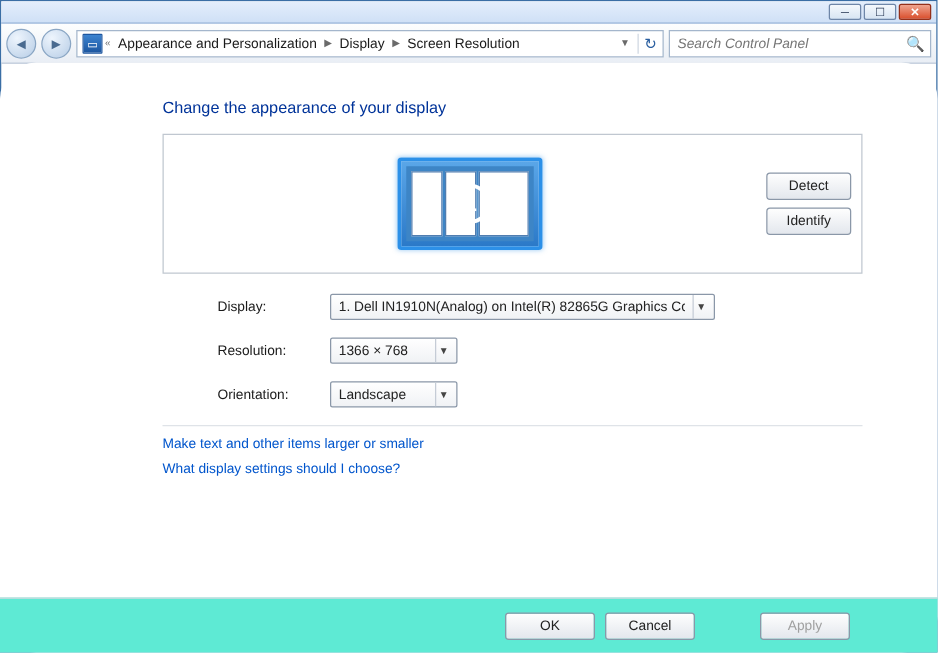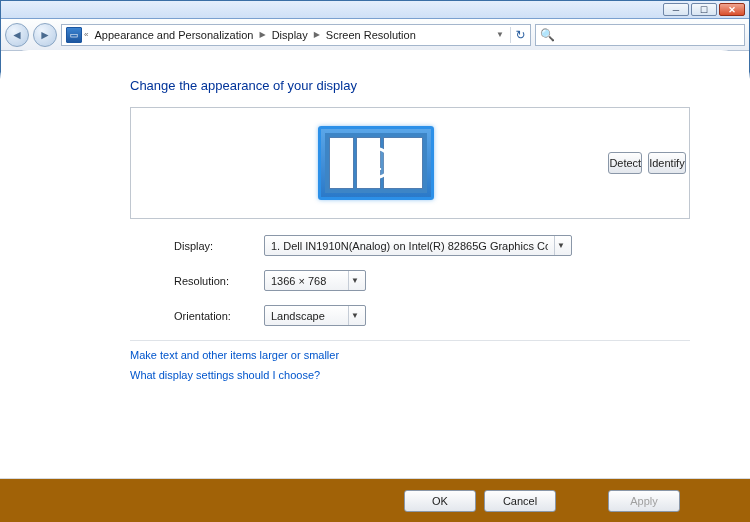--- a/index.html
+++ b/index.html
@@ -202,24 +202,23 @@
     font-weight: bold;
     display: flex;
     align-items: center;
     justify-content: center;
     top: 50%;
     left: 50%;
     transform: translate(-50%, -50%);
   }
   .sidebtns {
     display: flex;
-    flex-direction: row;
+    flex-direction: column;
     gap: 6px;
     width: 68px;
-    justify-content: center;
   }
   .btn {
     height: 22px;
     border: 1px solid #8a97a8;
     background: linear-gradient(#fefefe, #e3e7ed);
     border-radius: 3px;
     font-family: inherit;
     font-size: 11px;
     color: #222;
     display: flex;
@@ -288,21 +287,21 @@
     border-top: 1px solid #dfe3e8;
     margin: 10px 0 6px 0;
   }
   
   .footer {
     position: absolute;
     bottom: 0;
     left: 0;
     right: 0;
     height: 44px;
-    background: #a16207;
+    background: #5eead4;
     border-top: 1px solid #d5d9df;
     display: flex;
     align-items: center;
     justify-content: flex-end;
     padding-right: 70px;
     gap: 8px;
   }
   .footer .btn {
     width: 72px;
     height: 22px;
@@ -326,20 +325,21 @@
     <span class="bc-seg">Appearance and Personalization</span>
     <span class="bc-ar">▶</span>
     <span class="bc-seg">Display</span>
     <span class="bc-ar">▶</span>
     <span class="bc-seg">Screen Resolution</span>
     <span class="bc-spacer"></span>
     <span class="bc-ar">▼</span>
     <span class="bc-refresh">↻</span>
   </div>
   <div class="searchbox">
+    <input placeholder="Search Control Panel" style="">
     <span class="mag">🔍</span>
   </div>
 </div>
 
 <div class="content">
   <div class="pagetitle">Change the appearance of your display</div>
 
   <div class="monitor-pane">
     <div class="monitor-wrap">
       <div class="monitor">

